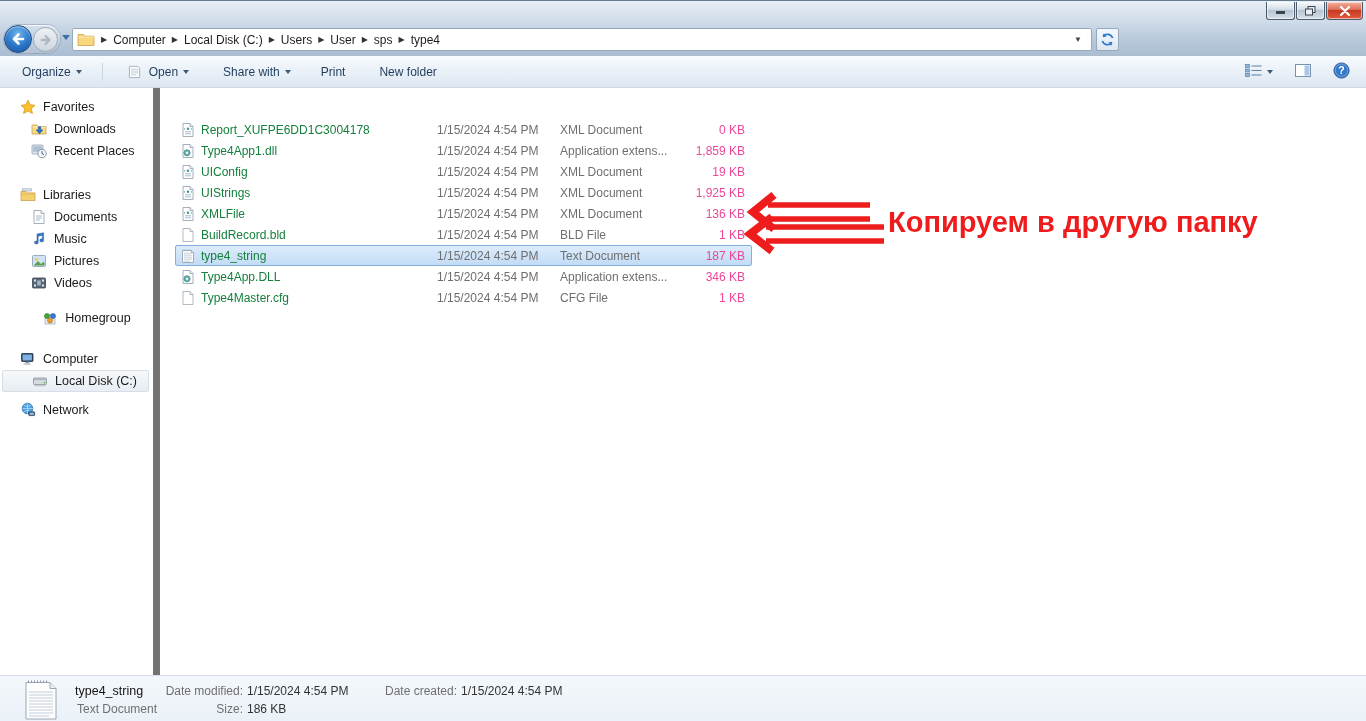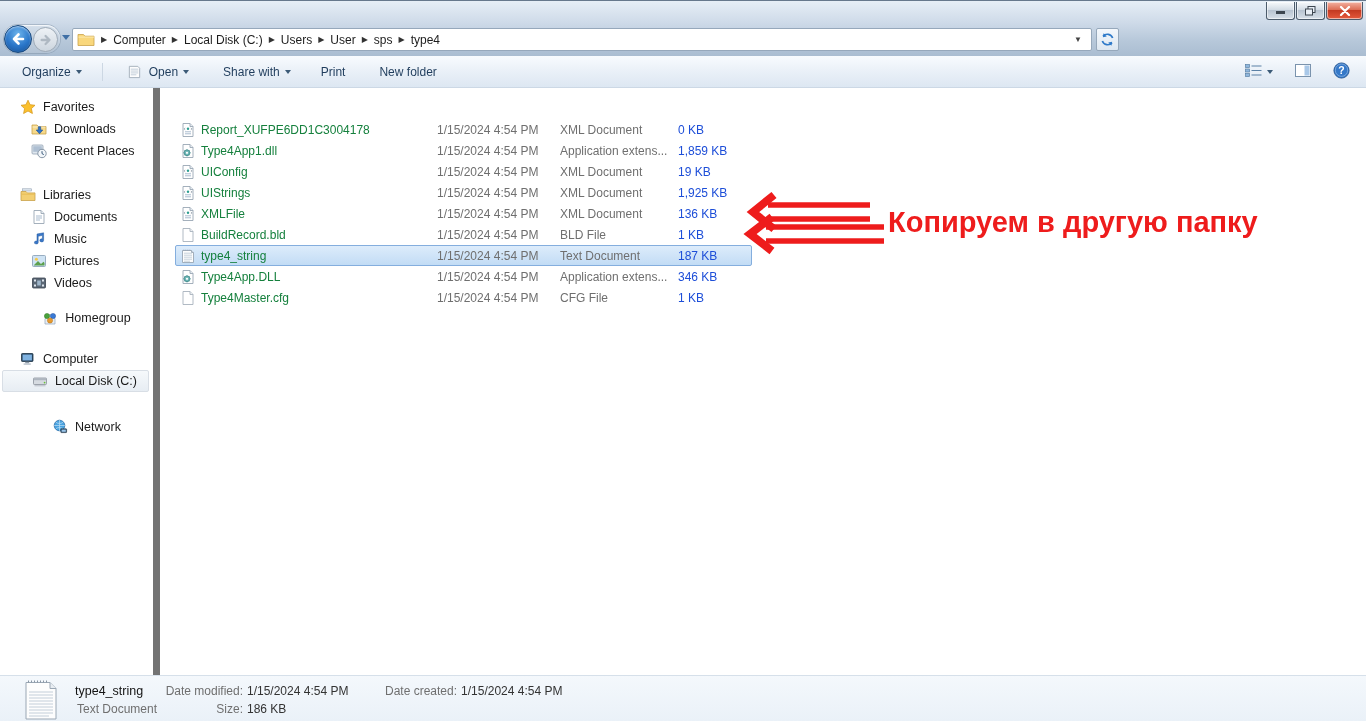--- a/index.html
+++ b/index.html
@@ -87,21 +87,21 @@
   .sort-tri { position:absolute; left:297px; top:0; width:0; height:0;
     border-left:4px solid transparent; border-right:4px solid transparent; border-top:4px solid #9db1c5; }
 
   .rows { position:absolute; top:31px; left:0; width:596px; }
   .frow { height:21px; display:grid; grid-template-columns:40px 236px 123px 118px 67px;
     align-items:center; position:relative; }
   .frow > .cell { position:relative; z-index:1; white-space:nowrap; overflow:hidden; }
   .icon-cell { padding-left:19px; display:flex; }
   .cname { color:#15803d; }
   .cmeta { color:#6f6f6f; }
-  .csize { color:#1d4ed8; }
+  .csize { color:#ec4899; text-align:right; }
   .frow.selected::before { content:""; position:absolute; left:14px; right:5px; top:0; bottom:0;
     background:linear-gradient(#ddecfb,#c2dcf5); border:1px solid #84aede; border-radius:2px; }
 
   
   .ann-arrows { position:absolute; left:738px; top:188px; z-index:5; }
   .ann-text { position:absolute; left:888px; top:206px; z-index:5;
     font-size:29px; font-weight:bold; color:#ee1c1c; white-space:nowrap; }
 
   
   .details { position:absolute; left:0; right:0; bottom:0; height:46px;
@@ -351,21 +351,21 @@
         <span class="icon16">
           <svg width="16" height="16" viewBox="0 0 16 16">
             <rect x="1.5" y="5" width="13" height="6.5" rx="0.8" fill="#d6dbe1" stroke="#8a919b" stroke-width="0.8"></rect>
             <rect x="1.8" y="5.2" width="12.4" height="2" fill="#aeb6bf"></rect>
             <circle cx="12.6" cy="9.6" r="0.9" fill="#69c23a"></circle>
             <path d="M2.5 12.8 h11" stroke="#b7bdc6" stroke-width="1"></path>
           </svg>
         </span>
         <span>Local Disk (C:)</span>
       </div>
-      <div class="side-item" style="margin-top: 24px; justify-content: center;">
+      <div class="side-item" style="margin-top: 7px;">
         <span class="icon16">
           <svg width="16" height="16" viewBox="0 0 16 16">
             <circle cx="7.5" cy="6.5" r="5.3" fill="#49a3e0" stroke="#2a6da8" stroke-width="0.8"></circle>
             <path d="M2.2 6.5 h10.6 M7.5 1.2 v10.6 M3.8 3.2 c2.3 1.7 5.1 1.7 7.4 0 M3.8 9.8 c2.3 -1.7 5.1 -1.7 7.4 0" stroke="#bfe0f5" stroke-width="0.7" fill="none"></path>
             <rect x="8.8" y="9.8" width="5.8" height="3.8" rx="0.6" fill="#2c4a66" stroke="#1c3244" stroke-width="0.6"></rect>
             <rect x="9.6" y="10.6" width="4.2" height="2.2" fill="#9cc6ea"></rect>
           </svg>
         </span>
         <span>Network</span>
       </div>

